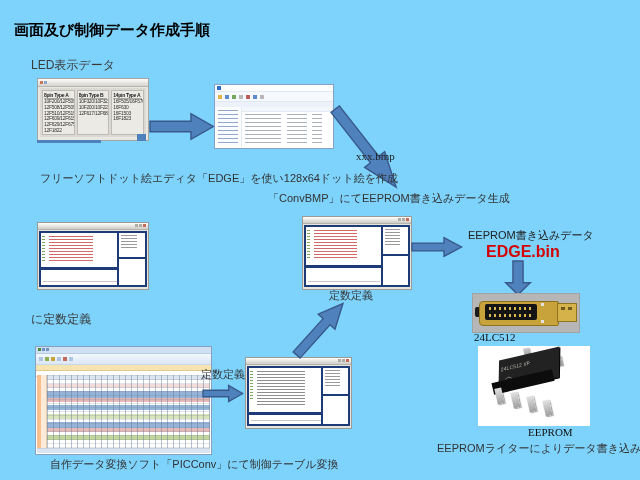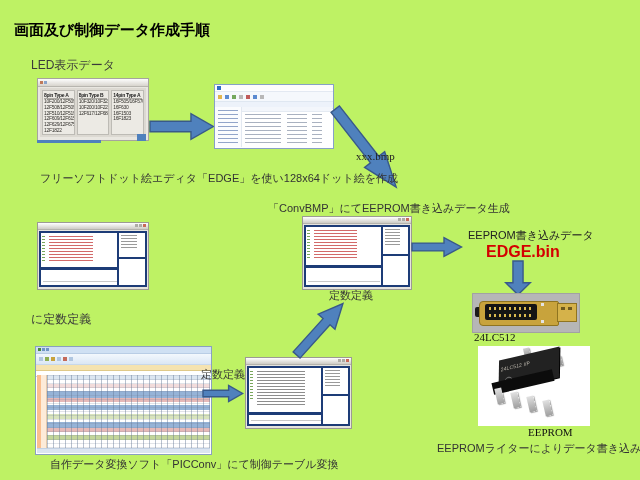--- a/index.html
+++ b/index.html
@@ -1,16 +1,16 @@
 <!DOCTYPE html>
 <html style="--arrow-fill: #4f81bd; --arrow-stroke: #38598a; --file-red: #d40000;"><head>
 <meta charset="utf-8">
 <style>
   html,body{margin:0;padding:0;background:#fff;}
-  .stage{position:relative;width:640px;height:480px;background:#bef264;overflow:hidden;
+  .stage{position:relative;width:640px;height:480px;background:#7dd3fc;overflow:hidden;
          font-family:"Liberation Sans",sans-serif;color:#1c1c1c;}
   .abs{position:absolute;}
   .lbl{white-space:nowrap;}
   .serif{font-family:"Liberation Serif",serif;}
 
   :root{--arrow-fill:#4f81bd;--arrow-stroke:#38598a;--file-red:#d40000;}
 
   
   svg.arrow{position:absolute;overflow:visible;}
   svg.arrow polygon{fill:var(--arrow-fill);stroke:var(--arrow-stroke);stroke-width:1.4;vector-effect:non-scaling-stroke;}
@@ -168,21 +168,21 @@
     <div class="list" style="left:97px;width:10px;"></div>
   </div>
 
   <svg class="arrow" viewBox="0 0 100 36" preserveAspectRatio="none" style="left:316px;top:135px;width:100px;height:27px;transform:rotate(52deg);">
       <polygon points="0,11 64,11 64,1 99,18 64,35 64,25 0,25"></polygon>
     </svg>
   <div class="abs lbl serif" style="left:356px;top:150px;font-size:11px;color:#222;">xxx.bmp</div>
 
   <div class="abs lbl" style="left:40px;top:171px;font-size:11px;color:#333;">フリーソフトドット絵エディタ「EDGE」を使い128x64ドット絵を作成</div>
 
-  <div class="abs lbl" style="left:268px;top:201px;font-size:11px;color:#333;">「ConvBMP」にてEEPROM書き込みデータ生成</div>
+  <div class="abs lbl" style="left:268px;top:191px;font-size:11px;color:#333;">「ConvBMP」にてEEPROM書き込みデータ生成</div>
 
 
   <div class="abs edw" style="left:37px;top:222px;width:110px;height:66px;">
     <div class="t">
       <i style="right:10px;"></i>
         <i style="right:6px;"></i>
         <i class="c" style="right:2px;"></i>
     </div>
     <div class="f">
       <div class="gut"></div>

